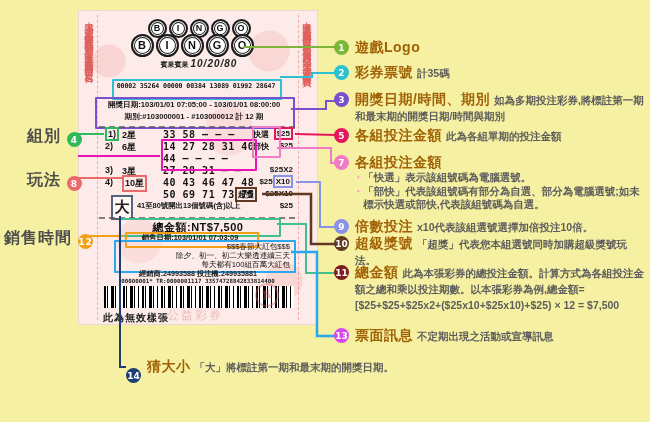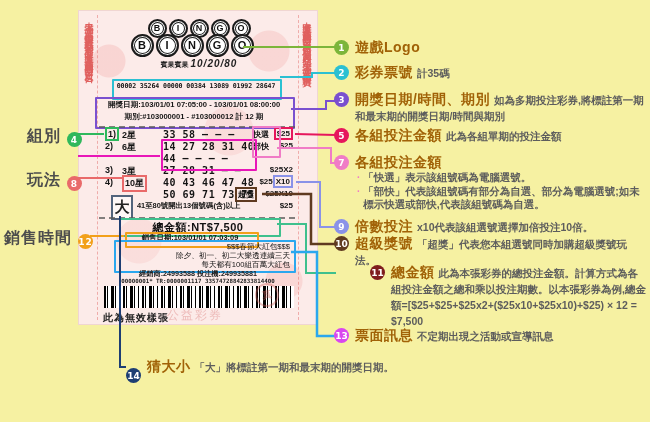--- a/index.html
+++ b/index.html
@@ -245,21 +245,21 @@
         <p class="atext"><span class="atitle">倍數投注</span><span class="adesc">x10代表該組選號選擇加倍投注10倍。</span></p>
       </div>
   </div>
   <div class="ann" style="top:235px">
     <span class="badge" style="background: rgb(95, 58, 32);">10</span>
     <div class="acontent">
         <p class="atext"><span class="atitle">超級獎號</span><span class="adesc">「超獎」代表您本組選號同時加購超級獎號玩法。</span></p>
       </div>
   </div>
   <div class="ann" style="top:264px">
-    <span class="badge" style="background: #7f1d1d; margin-left: 36px;">11</span>
+    <span class="badge" style="background: #7f1d1d;">11</span>
     <div class="acontent">
         <p class="atext"><span class="atitle">總金額</span><span class="adesc">此為本張彩券的總投注金額。計算方式為各組投注金額之總和乘以投注期數。以本張彩券為例,總金額=[$25+$25+$25x2+($25x10+$25x10)+$25) × 12 = $7,500</span></p>
       </div>
   </div>
   <div class="ann" style="top:327px">
     <span class="badge" style="background: #d946ef;">13</span>
     <div class="acontent">
         <p class="atext"><span class="atitle">票面訊息</span><span class="adesc">不定期出現之活動或宣導訊息</span></p>
       </div>
   </div>

